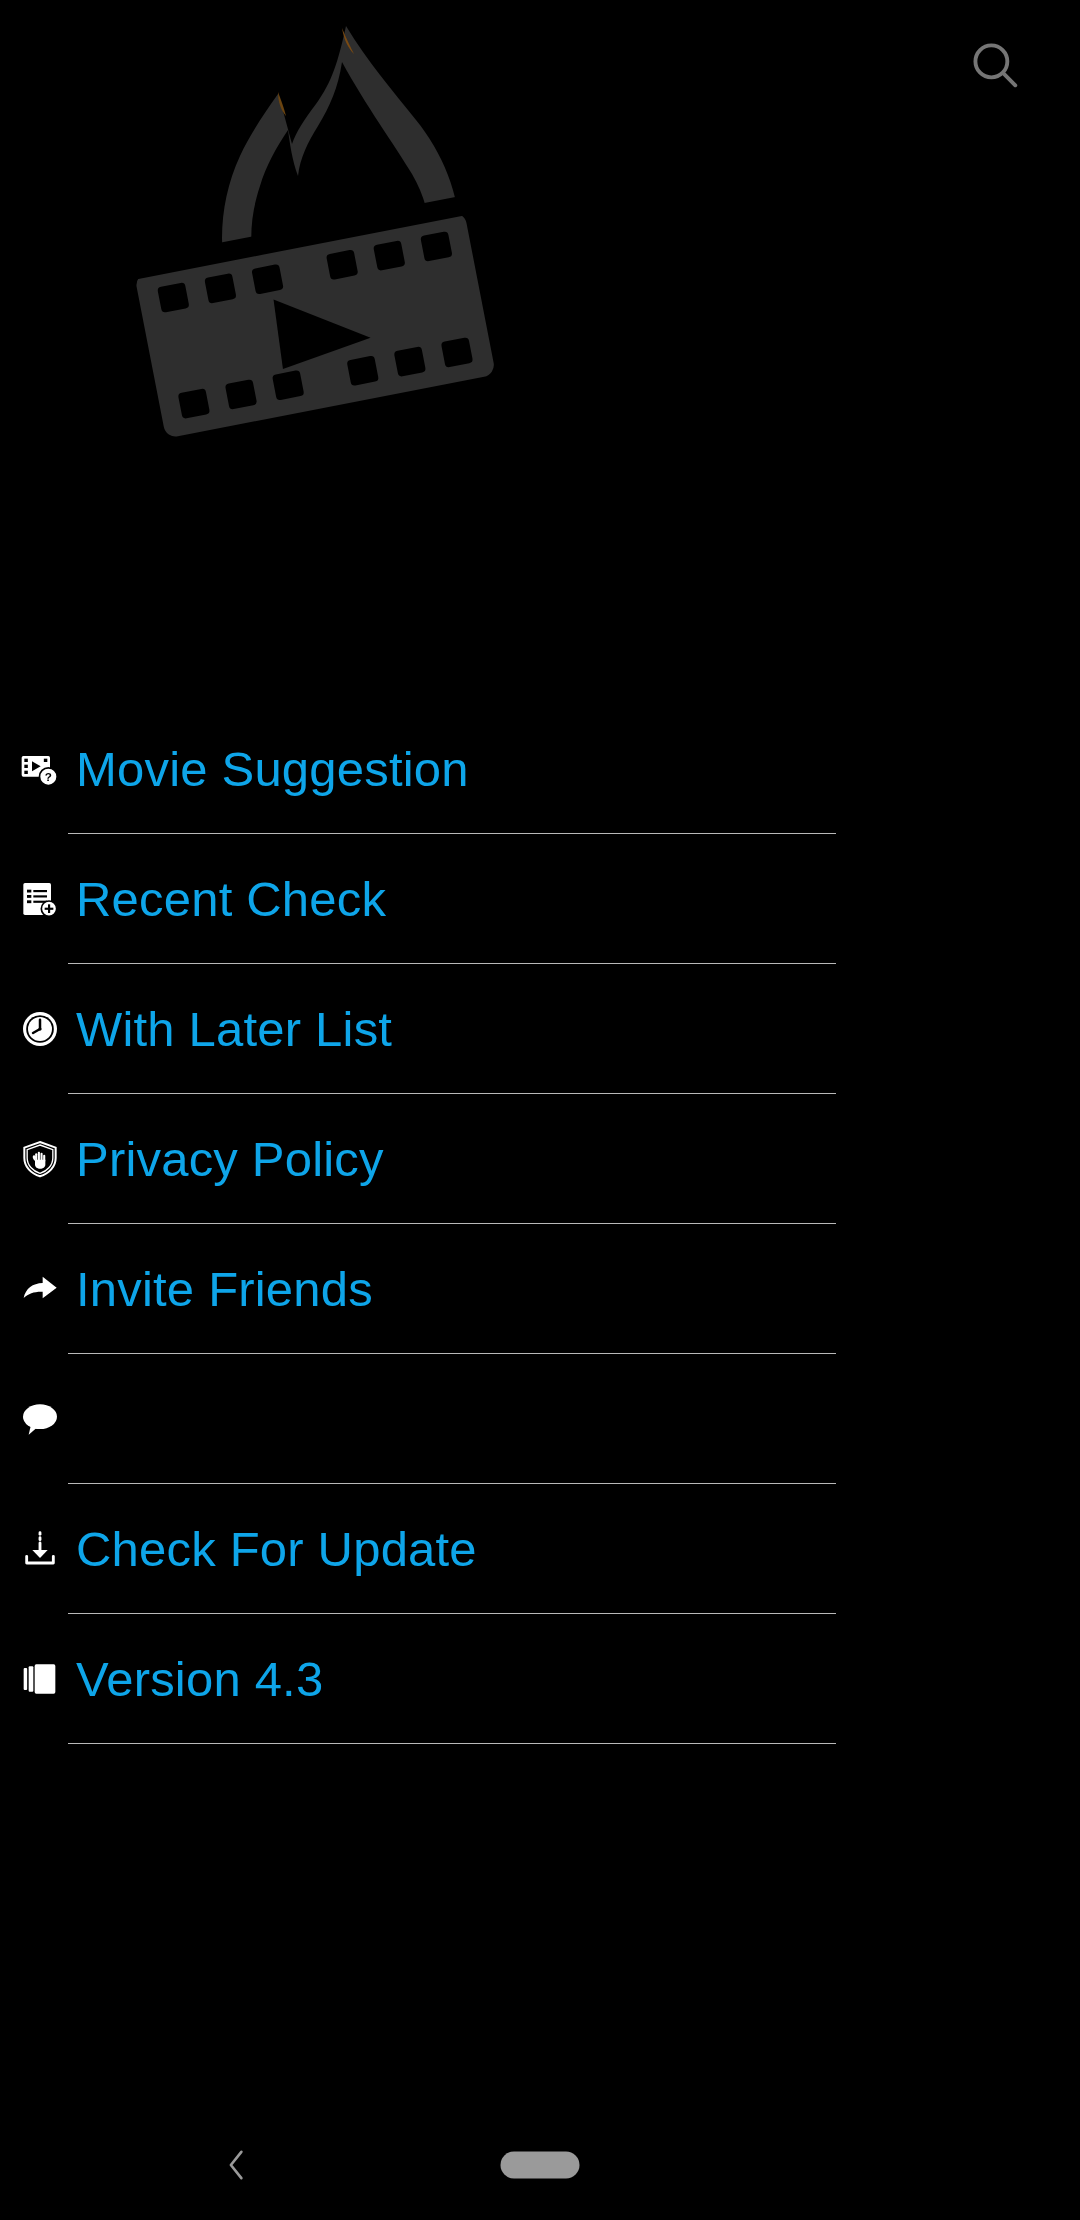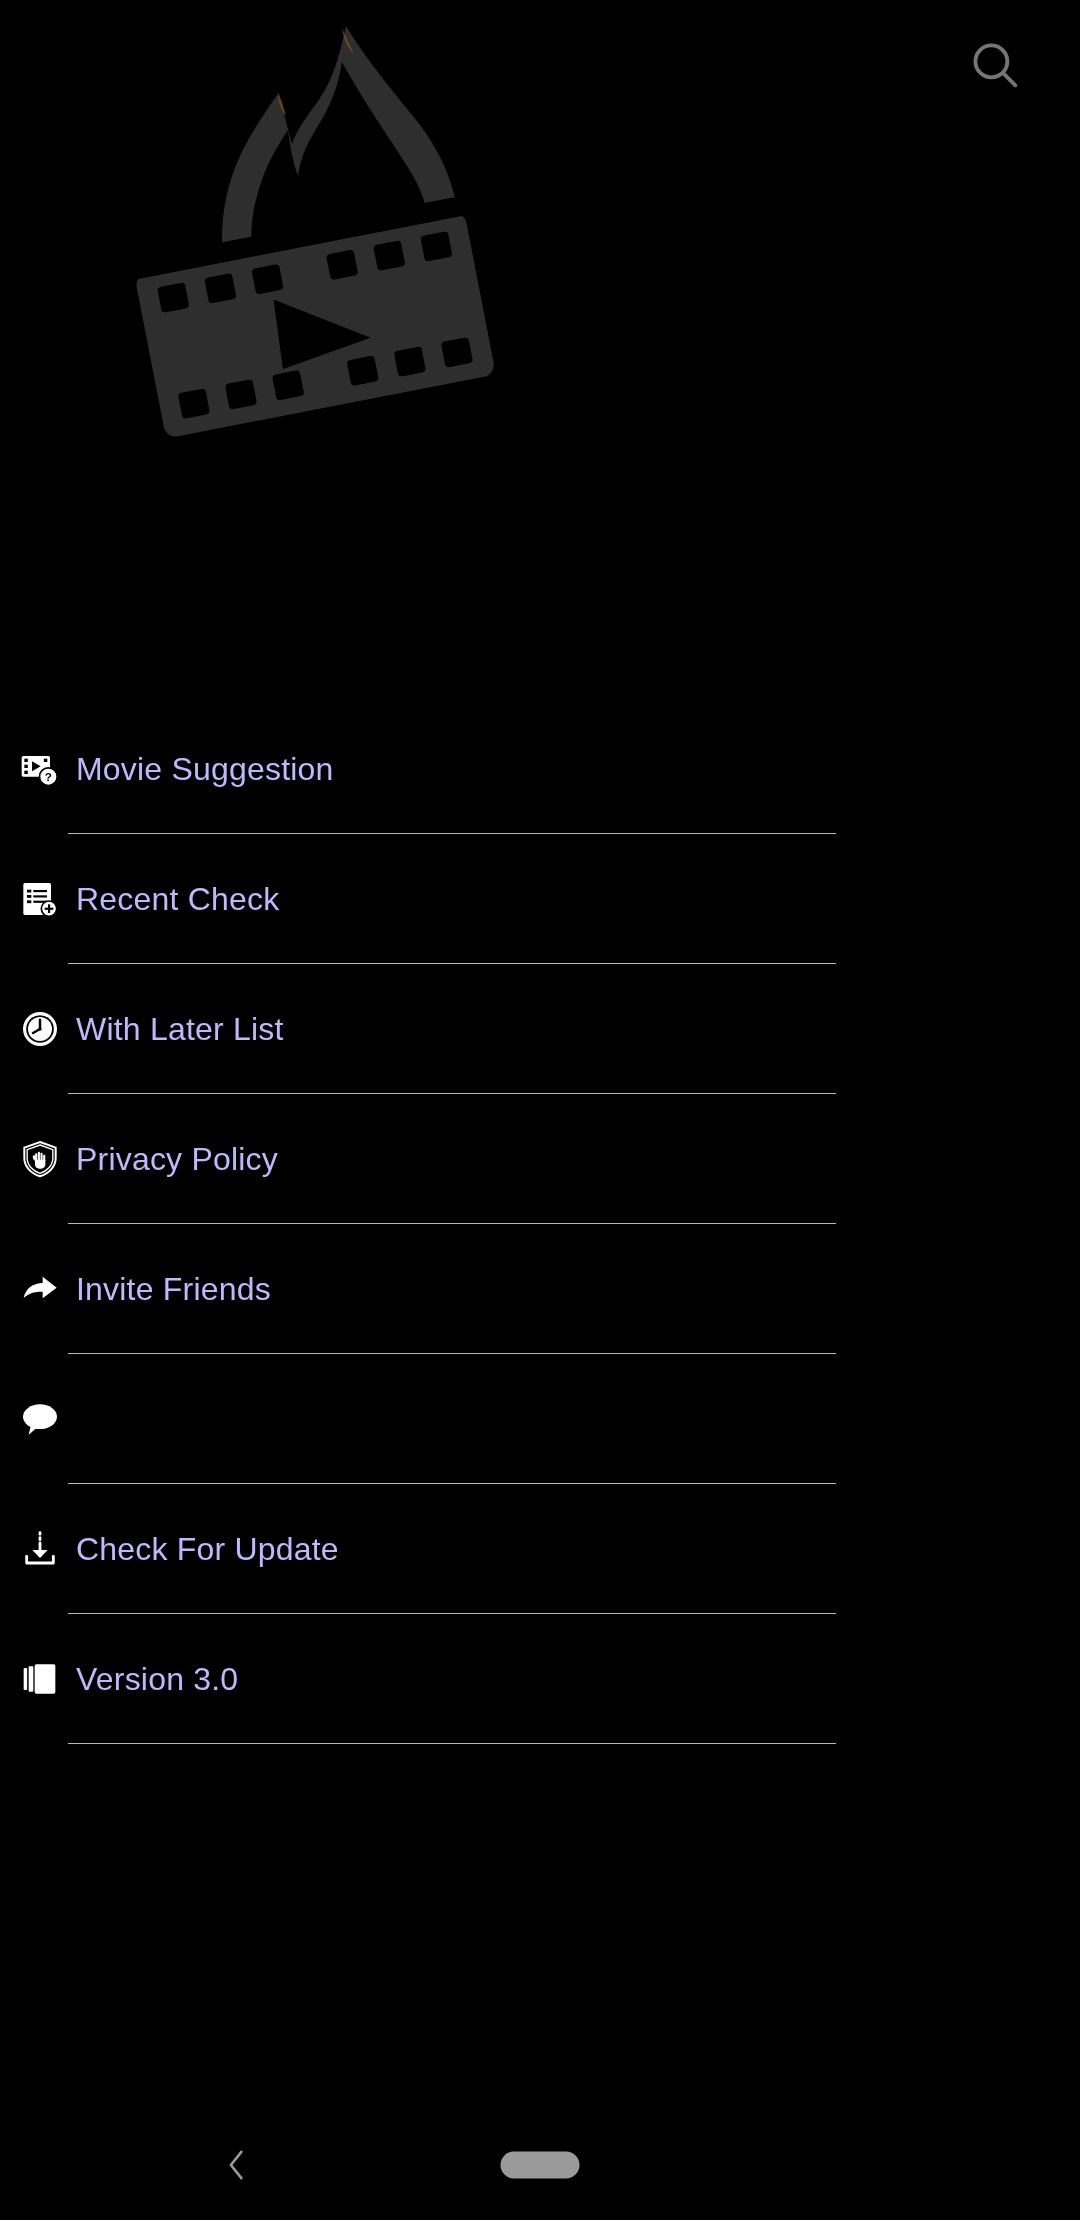--- a/index.html
+++ b/index.html
@@ -82,22 +82,22 @@
     left:20px; top:50%;
     transform:translateY(-50%);
     width:40px; height:40px;
     display:flex; align-items:center; justify-content:center;
   }
   .menu-icon svg { display:block; }
   .menu-label {
     position:absolute;
     left:76px; top:50%;
     transform:translateY(-50%);
-    font-size:32px;
-    color:#c4b5fd;
+    font-size:49px;
+    color:#0ea5e9;
     white-space:nowrap;
     letter-spacing:0.2px;
   }
   .menu-divider {
     position:absolute;
     left:68px; bottom:0;
     width:768px; height:1px;
     background:#b9b9b9;
   }
 
@@ -368,21 +368,21 @@
 
       <div class="menu-row">
         <div class="row-inner">
           <span class="menu-icon">
             <svg width="40" height="40" viewBox="0 0 24 24">
               <rect x="2.2" y="5.4" width="2.1" height="13.2" rx="0.6" fill="#ffffff"></rect>
               <rect x="5.2" y="4.4" width="2.8" height="15.2" rx="0.6" fill="#ffffff"></rect>
               <rect x="8.8" y="3.2" width="12.4" height="17.6" rx="1" fill="#ffffff"></rect>
             </svg>
           </span>
-          <span class="menu-label">Version 3.0</span>
+          <span class="menu-label">Version 4.3</span>
         </div>
         <div class="menu-divider"></div>
       </div>
 
     </div>
   </div>
 
   <div id="nav-bar">
     <div id="nav-back">
       <svg width="42" height="42" viewBox="0 0 24 24" fill="none" stroke="#9a9a9a" stroke-width="1.5" stroke-linecap="round" stroke-linejoin="round">

